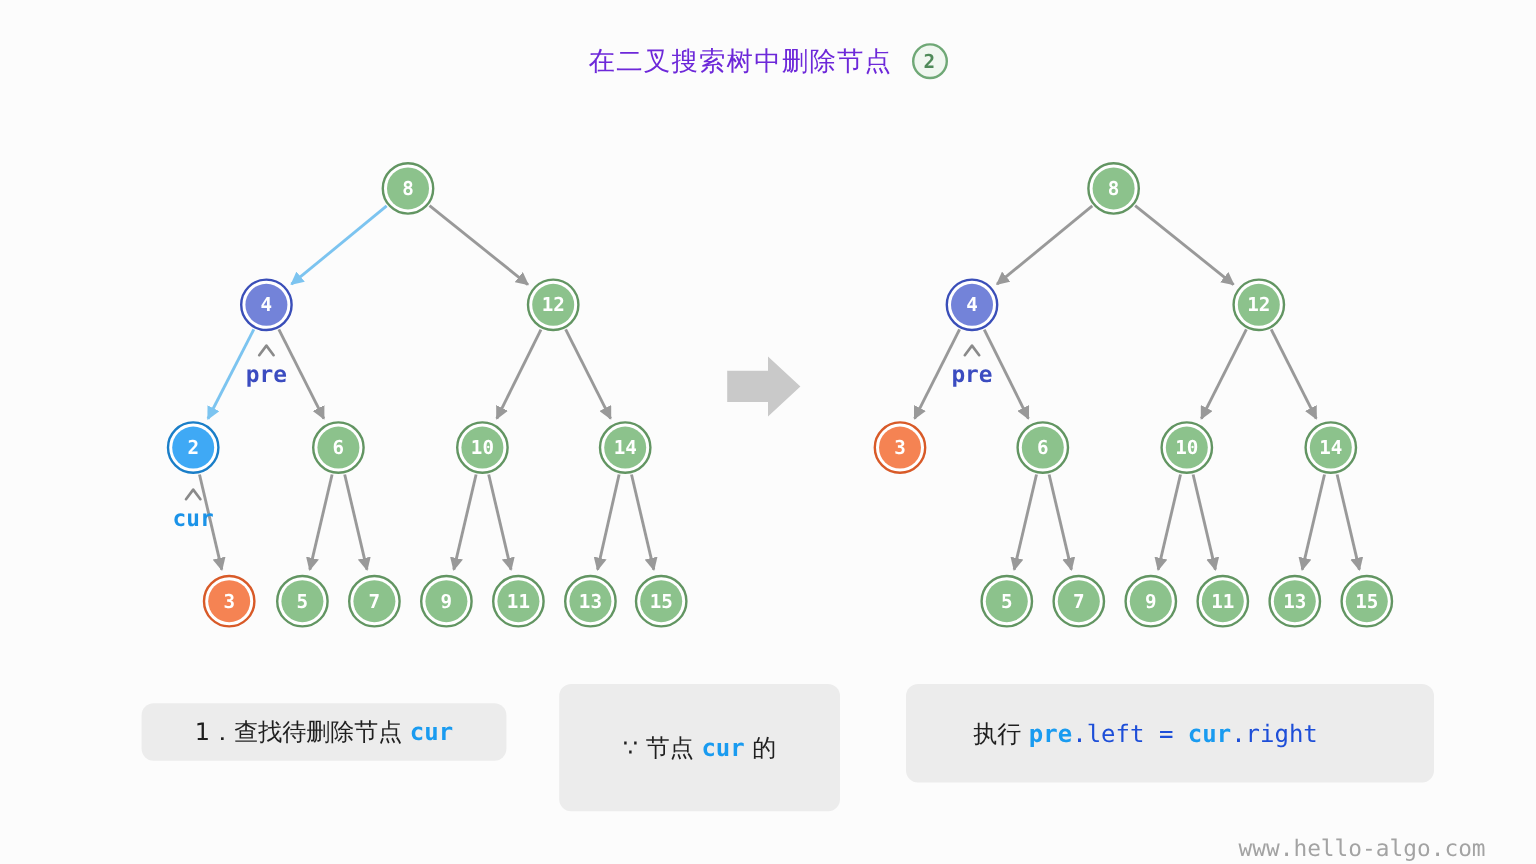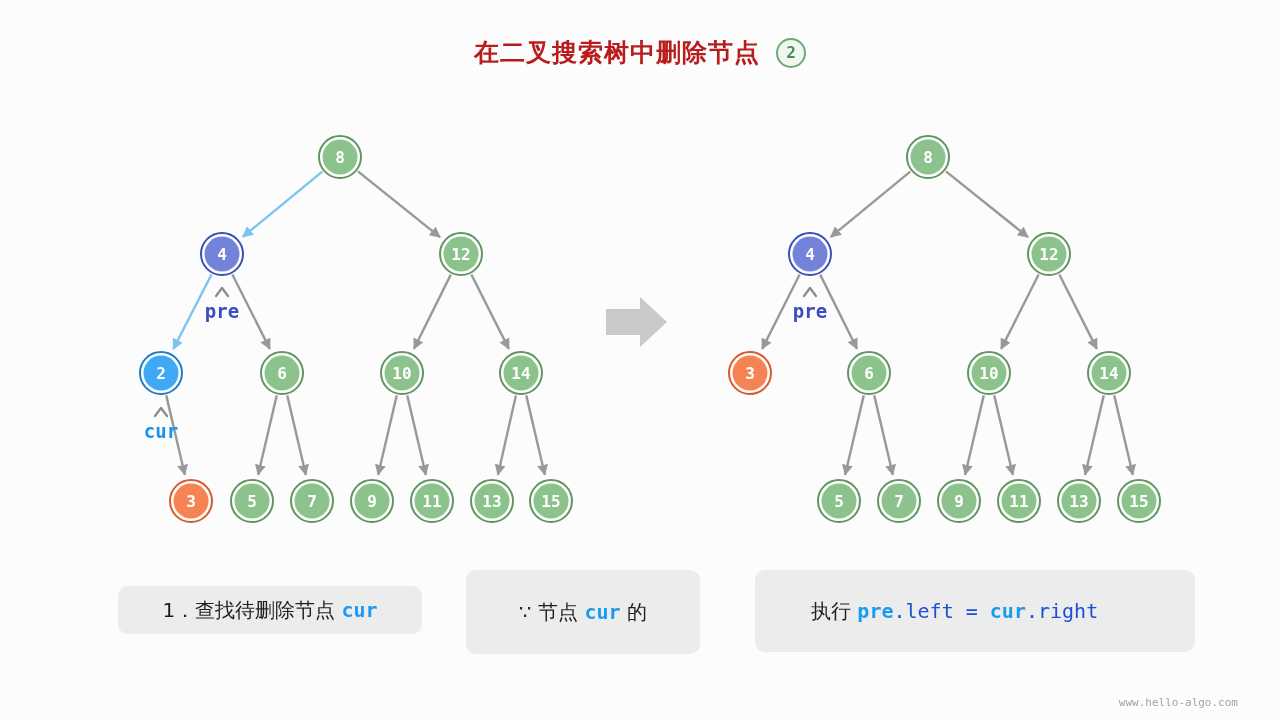--- a/index.html
+++ b/index.html
@@ -8,21 +8,21 @@
     background: #fcfcfc;
     font-family: "DejaVu Sans", sans-serif;
     position: relative;
     overflow: hidden;
   }
   .title-row {
     position: absolute; top: 36px; left: 0; width: 1280px;
     display: flex; justify-content: center; align-items: center; gap: 16px;
   }
   .title-text {
-    font-size: 25px; font-weight: bold; color: #b91c1c; letter-spacing: 1px;
+    font-size: 22px; font-weight: normal; color: #6d28d9; letter-spacing: 1px;
   }
   .title-badge {
     width: 30px; height: 30px; border-radius: 50%;
     border: 2px solid #6fa876; color: #4e8a58; background: #f0f7f0;
     display: flex; align-items: center; justify-content: center;
     font-size: 16px; font-weight: bold;
     font-family: "DejaVu Sans Mono", monospace;
     box-sizing: border-box;
   }
   svg.diagram { position: absolute; left: 0; top: 0; }
@@ -41,21 +41,21 @@
   .code-blue {
     font-family: "DejaVu Sans Mono", monospace;
     font-weight: bold; color: #199bf0;
   }
   .code-gray {
     font-family: "DejaVu Sans Mono", monospace;
     color: #1d4ed8;
   }
   .watermark {
     position: absolute; right: 42px; top: 696px;
-    color: #a3a3a3; font-size: 11px;
+    color: #a3a3a3; font-size: 19px;
     font-family: "DejaVu Sans Mono", monospace;
   }
 </style>
 </head>
 <body>
 
 <div class="title-row">
   <span class="title-text">在二叉搜索树中删除节点</span>
   <span class="title-badge">2</span>
 </div>
@@ -235,21 +235,21 @@
       <text x="1139" y="501" text-anchor="middle" dominant-baseline="central" fill="#ffffff" font-size="16" font-weight="bold" font-family="&quot;DejaVu Sans Mono&quot;, monospace">15</text>
     </g>
     <polyline points="804,296 810,288 816,296" fill="none" stroke="#8a8a8a" stroke-width="2.2" stroke-linecap="round" stroke-linejoin="round"></polyline>
     <text x="810" y="318" text-anchor="middle" fill="#3b4cc0" font-size="19" font-weight="bold" font-family="&quot;DejaVu Sans Mono&quot;, monospace">pre</text>
   </svg>
 
 <div class="caption center" style="left:118px; top:586px; width:304px; height:48px; align-items:center;">
   <div class="cap-line"><span>1．查找待删除节点 </span><span class="code-blue">cur</span></div>
 </div>
 
-<div class="caption center" style="left:466px; top:570px; width:234px; height:84px; align-items:center;">
+<div class="caption center" style="left:466px; top:570px; width:234px; height:106px; align-items:center;">
   <div class="cap-line"><span>∵ 节点 </span><span class="code-blue">cur</span><span> 的</span></div>
 </div>
 
 <div class="caption" style="left:755px; top:570px; width:440px; height:82px; padding-left:22px;">
   <div class="cap-line" style="padding-left:34px;"><span>执行 </span><span class="code-blue">pre</span><span class="code-gray">.left = </span><span class="code-blue">cur</span><span class="code-gray">.right</span></div>
 </div>
 
 <div class="watermark">www.hello-algo.com</div>
 
 </body></html>

